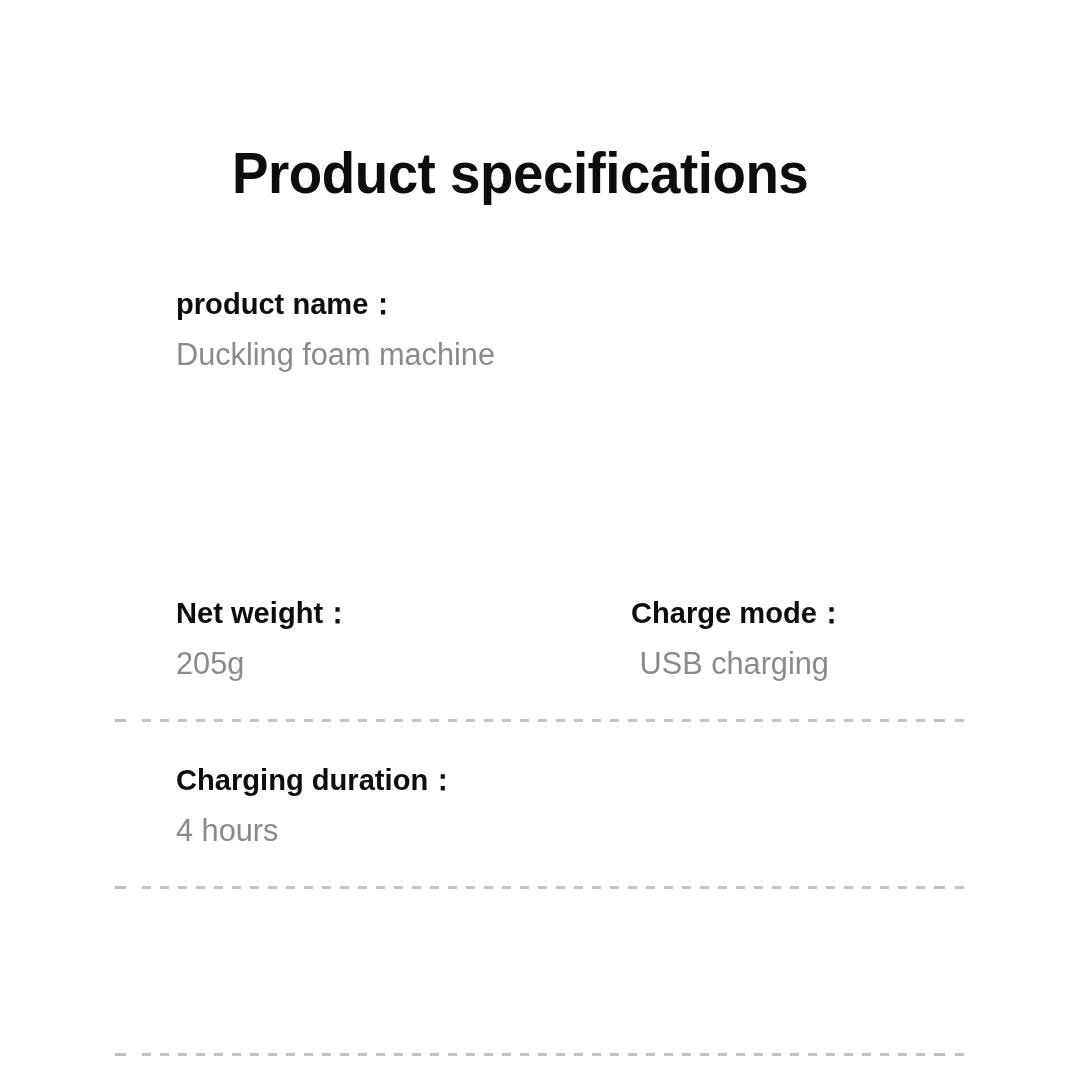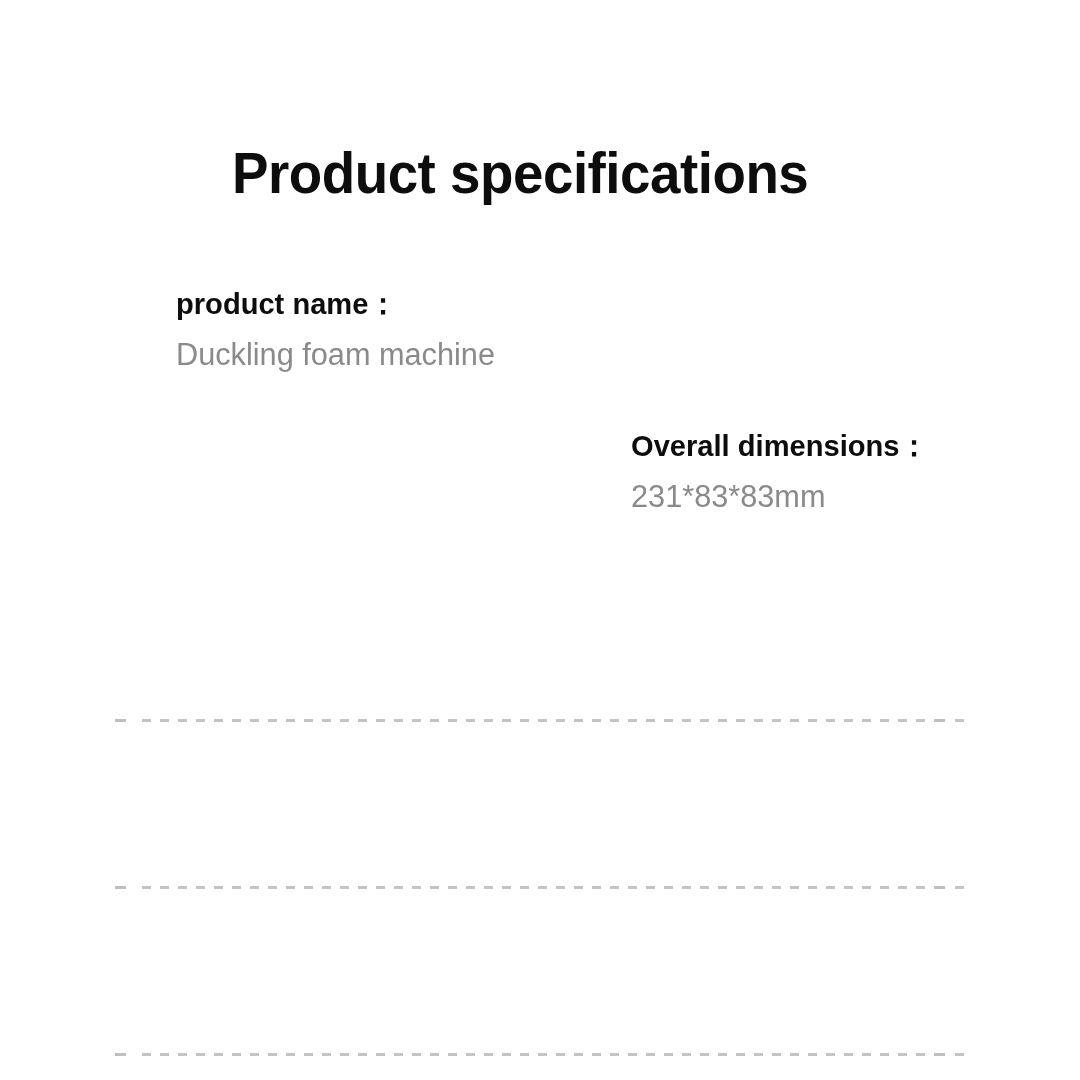--- a/index.html
+++ b/index.html
@@ -156,38 +156,48 @@
     </div>
 
     <div class="divider divider-1">
       <span class="dash-lead"></span>
       <span class="dash-main"></span>
       <span class="dash-tail-a"></span>
       <span class="dash-tail-b"></span>
     </div>
 
     <div class="spec-row">
-      <div class="spec-cell col-right">
-        <div class="spec-label"><span>Overall dimensions</span><span class="colon">：</span></div>
-        <div class="spec-value">231*83*83mm</div>
-      </div>
     </div>
 
     <div class="divider divider-2">
       <span class="dash-lead"></span>
       <span class="dash-main"></span>
       <span class="dash-tail-a"></span>
       <span class="dash-tail-b"></span>
     </div>
 
+    <div class="spec-row">
+      <div class="spec-cell col-left">
+        <div class="spec-label"><span>Net weight</span><span class="colon">：</span></div>
+        <div class="spec-value">205g</div>
+      </div>
+      <div class="spec-cell col-right">
+        <div class="spec-label"><span>Charge mode</span><span class="colon">：</span></div>
+        <div class="spec-value"> USB charging</div>
+      </div>
+    </div>
 
     <div class="divider divider-3">
       <span class="dash-lead"></span>
       <span class="dash-main"></span>
       <span class="dash-tail-a"></span>
       <span class="dash-tail-b"></span>
     </div>
 
     <div class="spec-row">
+      <div class="spec-cell col-left">
+        <div class="spec-label"><span>Charging duration</span><span class="colon">：</span></div>
+        <div class="spec-value">4 hours</div>
+      </div>
     </div>
 
   </div>
 </div>
 
 </body></html>

